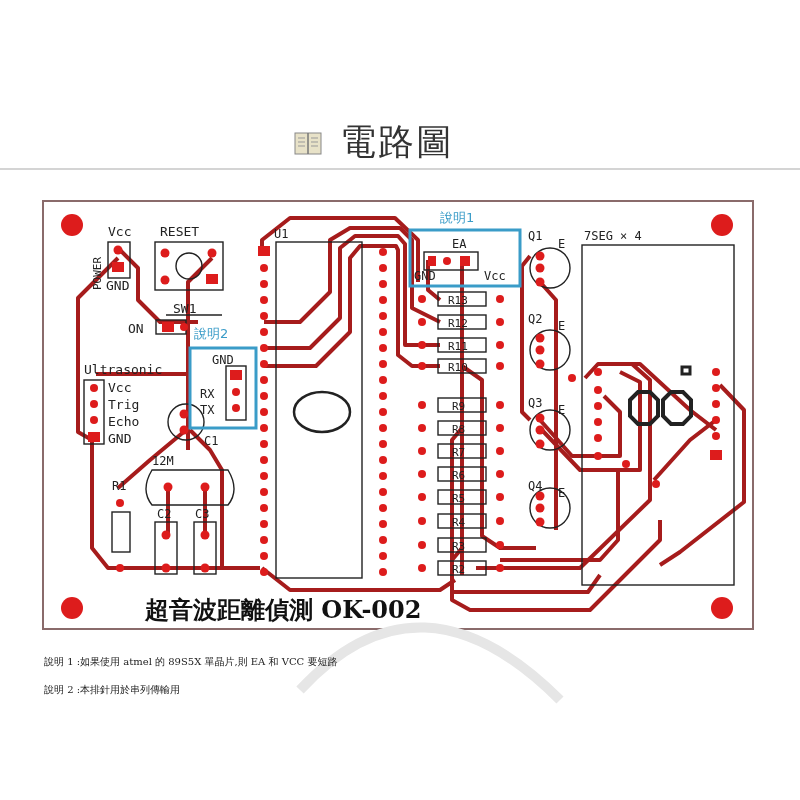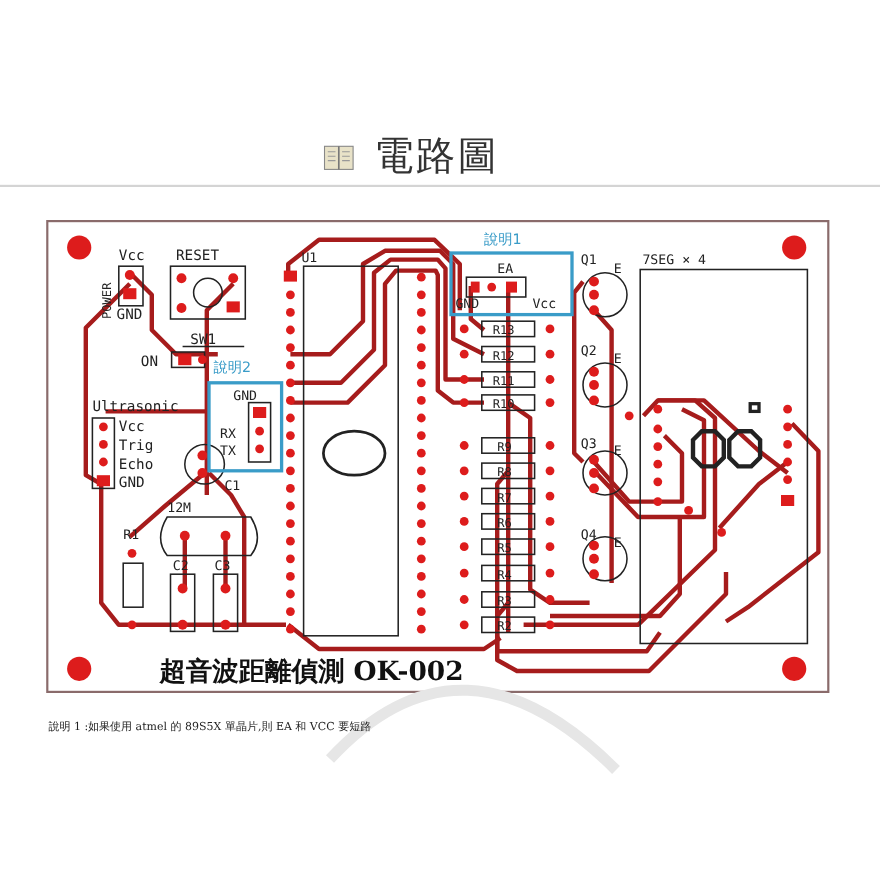--- a/index.html
+++ b/index.html
@@ -308,13 +308,17 @@
   <text class="blue" font-size="13" x="194" y="338">說明2</text>
 
   <text class="brd-title" font-size="24" x="145" y="618">超音波距離偵測 OK-002</text>
 </svg>
 
 <div class="notes">
   <div>
     <span>說明 1</span>
     <span>:如果使用 atmel 的 89S5X 單晶片,則 EA 和 VCC 要短路</span>
   </div>
+  <div>
+    <span>說明 2</span>
+    <span>:本排針用於串列傳輸用</span>
+  </div>
 </div>
 
 </body></html>

